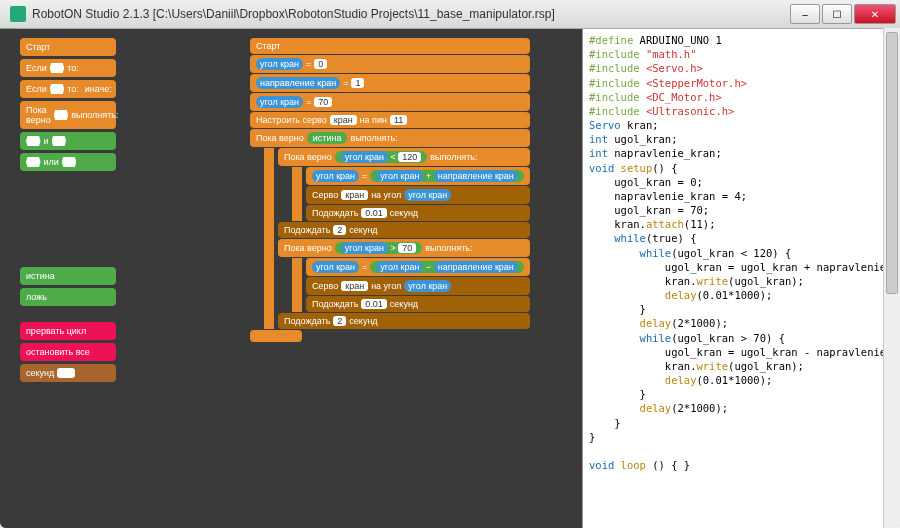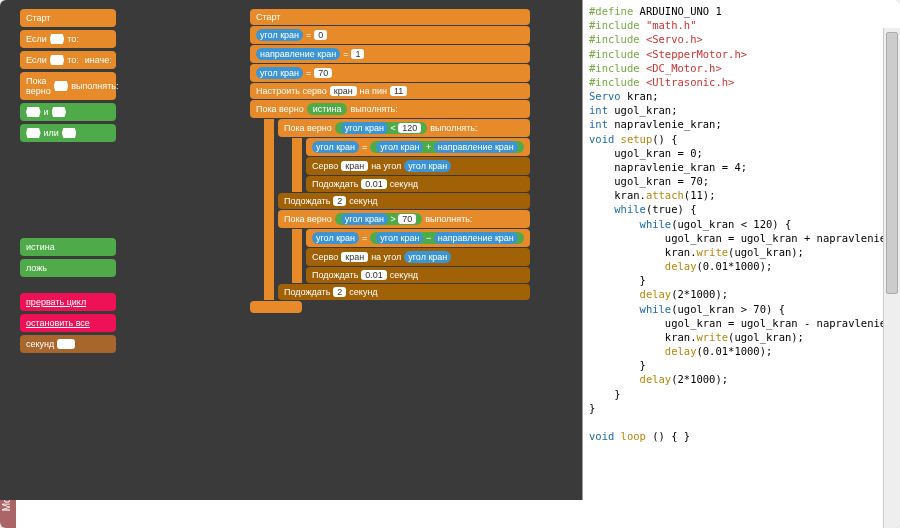--- a/index.html
+++ b/index.html
@@ -17,21 +17,21 @@
 .vtab:nth-child(1){background:#6a6}
 .vtab:nth-child(2){background:#c84}
 .vtab:nth-child(3){background:#da3}
 .vtab:nth-child(4){background:#5a8}
 .vtab:nth-child(5){background:#86b}
 .vtab:nth-child(6){background:#a66}
 .palette-inner{margin-left:16px;padding:6px 4px;overflow-y:auto}
 .pblock{margin:3px 0;padding:4px 6px;border-radius:4px;color:#fff;font-size:9px;cursor:grab;display:flex;align-items:center;gap:3px}
 .orange{background:#e78b2a}
 .green{background:#4fab4a}
-.red{background:#e15;text-decoration:underline;}
+.red{background:#e15;}
 .brown{background:#a8662c}
 .slot{background:#fff;color:#333;border-radius:3px;padding:0 4px;min-width:10px;display:inline-block;font-size:9px}
 .hexslot{background:#fff;color:#333;padding:0 6px;font-size:9px;clip-path:polygon(10% 0,90% 0,100% 50%,90% 100%,10% 100%,0 50%)}
 .canvas{flex:1;background:#3a3a3a;position:relative;overflow:auto}
 .stack{position:absolute;left:130px;top:8px}
 .blk{padding:3px 6px;margin-top:1px;border-radius:4px;color:#fff;font-size:9px;display:flex;align-items:center;gap:3px;white-space:nowrap}
 .blk .pill{background:#3a94d6;border-radius:8px;padding:1px 4px;font-size:9px;color:#fff}
 .blk .gpill{background:#4fab4a;border-radius:8px;padding:1px 6px;font-size:9px;color:#fff}
 .blk .wslot{background:#fff;color:#333;border-radius:3px;padding:0 4px;font-size:9px}
 .blue{background:#a16207}
@@ -45,20 +45,29 @@
 .tokkw{color:#1c6bb0}
 .tokfn{color:#b8860b}
 pre{margin:0;white-space:pre;line-height:1.35}
 .scrollbar-v{position:absolute;right:0;top:28px;bottom:0;width:16px;background:#eee;border-left:1px solid #ccc}
 .thumb{position:absolute;left:2px;right:2px;top:4px;height:260px;background:#ccc;border:1px solid #aaa;border-radius:2px}
 </style>
 </head>
 <body>
 
 <div class="window">
+  <div class="titlebar">
+    <div class="appicon"></div>
+    <div class="title">RobotON Studio 2.1.3 [C:\Users\Daniil\Dropbox\RobotonStudio Projects\11_base_manipulator.rsp]</div>
+    <div class="winbtns">
+      <div class="winbtn">–</div>
+      <div class="winbtn">☐</div>
+      <div class="winbtn close">✕</div>
+    </div>
+  </div>
 
   <div class="tabstrip">
     <div class="vtab">Движение</div>
     <div class="vtab">Датчики</div>
     <div class="vtab">Условия</div>
     <div class="vtab">Управление</div>
     <div class="vtab">Математика</div>
     <div class="vtab">Мои блоки</div>
   </div>
 

